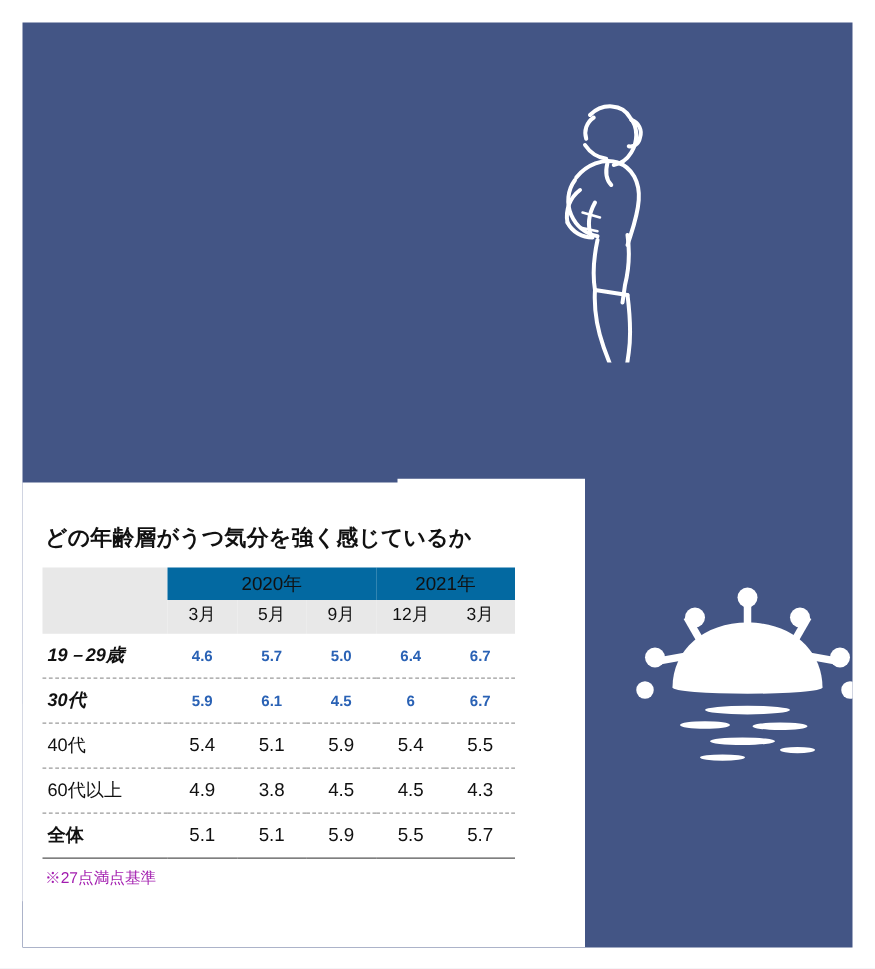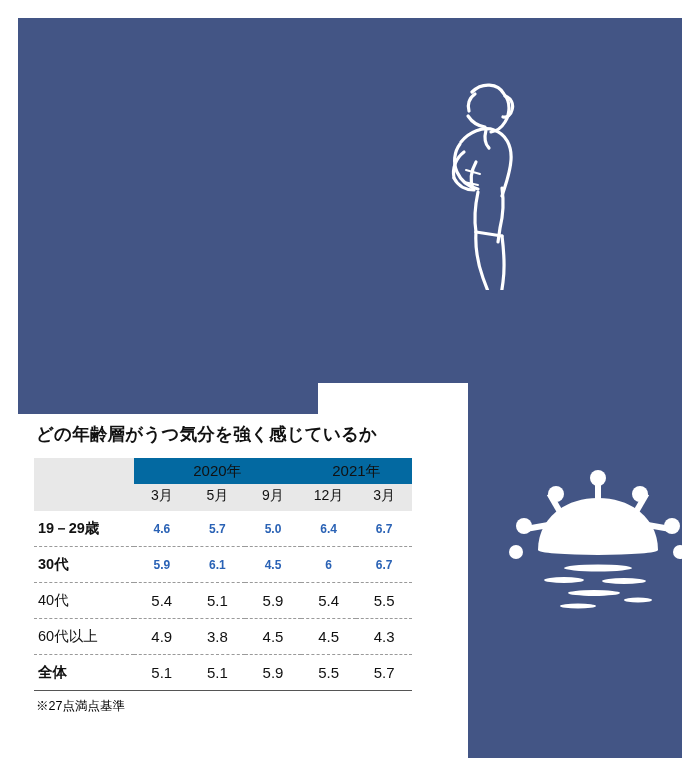--- a/index.html
+++ b/index.html
@@ -50,24 +50,24 @@
     position: absolute;
     left: 480px;
     top: 430px;
     width: 200px;
     height: 180px;
   }
   
   #card {
     position: absolute;
     left: 18px;
-    top: 414px;
+    top: 386px;
     width: 410px;
     background: #ffffff;
-    padding: 6px 16px 10px 16px;
+    padding: 30px 16px 10px 16px;
     box-sizing: border-box;
   }
   #card-title {
     font-size: 17.5px;
     font-weight: bold;
     color: #111111;
     letter-spacing: .2px;
     margin: 2px 0 12px 2px;
     white-space: nowrap;
   }
@@ -113,27 +113,27 @@
     text-align: left;
     padding-left: 4px;
     font-size: 14.5px;
     color: #111;
     font-weight: bold;
     white-space: nowrap;
   }
   tbody tr.plain td.label { font-weight: normal; }
   tbody tr td.v { color: #111; font-size: 15px; }
   tbody tr.hl td.v { color: #2a62b5; font-weight: bold; font-size: 12px; }
-  tbody tr.hl td.label { font-weight: bold; }
+  tbody tr.hl td.label { font-weight: bold; font-style: italic; }
   tbody tr.total td.label { font-weight: bold; }
   #note {
     margin-top: 7px;
     margin-left: 2px;
     font-size: 12.5px;
-    color: #000000;
+    color: #a21caf;
     white-space: nowrap;
   }
 </style>
 </head>
 <body>
 
 <div id="stage">
 
   <div id="panel">
 

